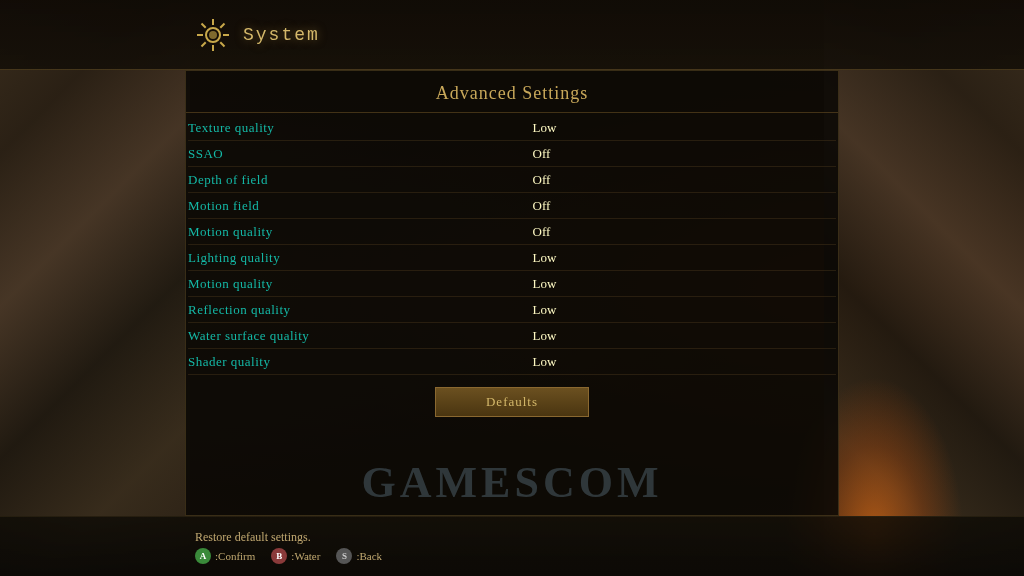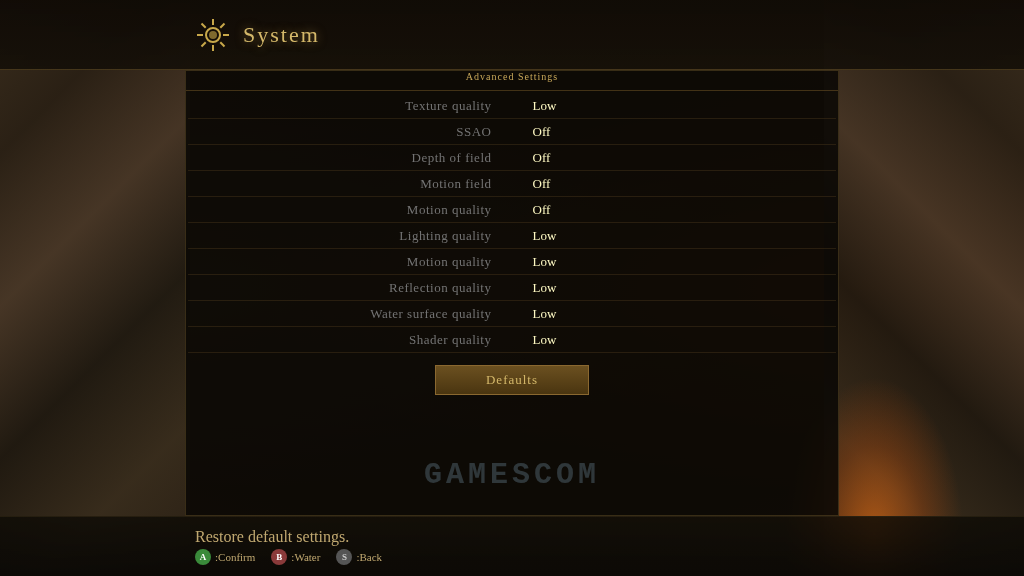--- a/index.html
+++ b/index.html
@@ -67,63 +67,64 @@
     }
 
     .title-icon {
       width: 36px;
       height: 36px;
       margin-right: 12px;
     }
 
     .title-text {
       color: #d4b86a;
-      font-size: 22px;
+      font-size: 18px;
       font-weight: normal;
       letter-spacing: 2px;
       text-shadow: 0 0 10px rgba(200,160,80,0.5);
+      font-family: Liberation Mono, monospace;
     }
 
     
     .main-panel {
       position: absolute;
       top: 70px;
       left: 185px;
       right: 185px;
       bottom: 60px;
       background: rgba(10, 8, 5, 0.88);
       border: 1px solid rgba(100,80,40,0.5);
     }
 
     .panel-header {
       text-align: center;
-      padding: 0 0 8px;
+      padding: 12px 0 8px;
       color: #c8a85a;
-      font-size: 10px;
+      font-size: 18px;
       letter-spacing: 1px;
       border-bottom: 1px solid rgba(120,90,40,0.5);
     }
 
     .settings-list {
       width: 100%;
     }
 
     .setting-row {
       display: flex;
       align-items: center;
       height: 26px;
       border-bottom: 1px solid rgba(80,60,30,0.4);
       position: relative;
     }
 
     .setting-name {
       flex: 1;
-      text-align: right;
+      text-align: left;
       padding-right: 30px;
-      color: #737373;
+      color: #14b8a6;
       font-size: 13px;
       letter-spacing: 0.5px;
     }
 
     .setting-value {
       flex: 1;
       text-align: left;
       padding-left: 10px;
       color: #fef9c3;
       font-size: 13px;
@@ -154,21 +155,21 @@
       background: linear-gradient(0deg, rgba(10,8,5,0.95) 0%, rgba(15,12,6,0.85) 100%);
       border-top: 1px solid rgba(100,80,40,0.3);
       padding-left: 195px;
       display: flex;
       flex-direction: column;
       justify-content: center;
     }
 
     .bottom-text {
       color: #c0a870;
-      font-size: 16px;
+      font-size: 12px;
       margin-bottom: 3px;
     }
 
     .bottom-controls {
       display: flex;
       gap: 16px;
       align-items: center;
     }
 
     .control-item {
@@ -190,29 +191,29 @@
       font-weight: bold;
     }
 
     .btn-a { background: #3a8a3a; color: white; }
     .btn-b { background: #8a3a3a; color: white; }
     .btn-s { background: #555; color: #ccc; }
 
     
     .watermark {
       position: absolute;
-      bottom: 84px;
+      bottom: 68px;
       left: 50%;
       transform: translateX(-50%);
       color: rgba(150,190,220,0.25);
-      font-size: 30px;
+      font-size: 44px;
       font-weight: bold;
       letter-spacing: 4px;
       white-space: nowrap;
-      font-family: Liberation Mono, monospace;
+      font-family: Liberation Serif, serif;
       text-transform: uppercase;
     }
   </style>
 </head>
 <body>
 
 <div class="bg-overlay"></div>
 <div class="bg-left"></div>
 <div class="bg-right"></div>
 <div class="fire-glow"></div>

